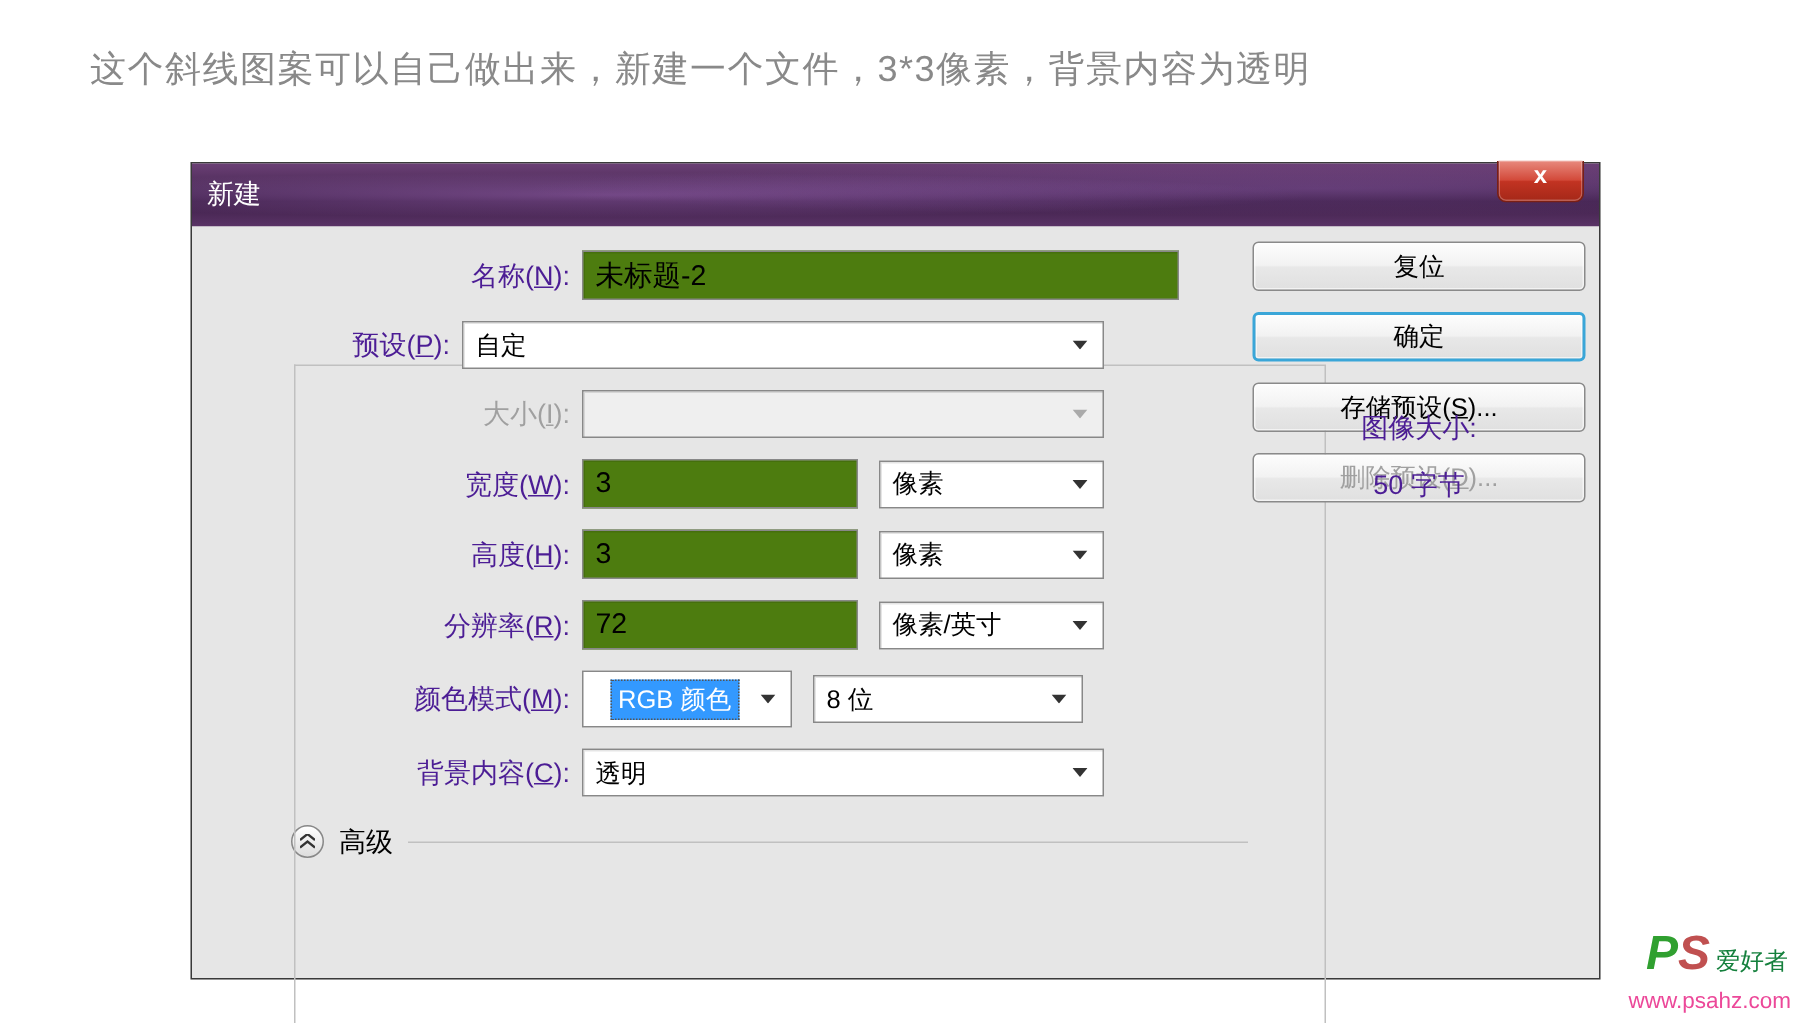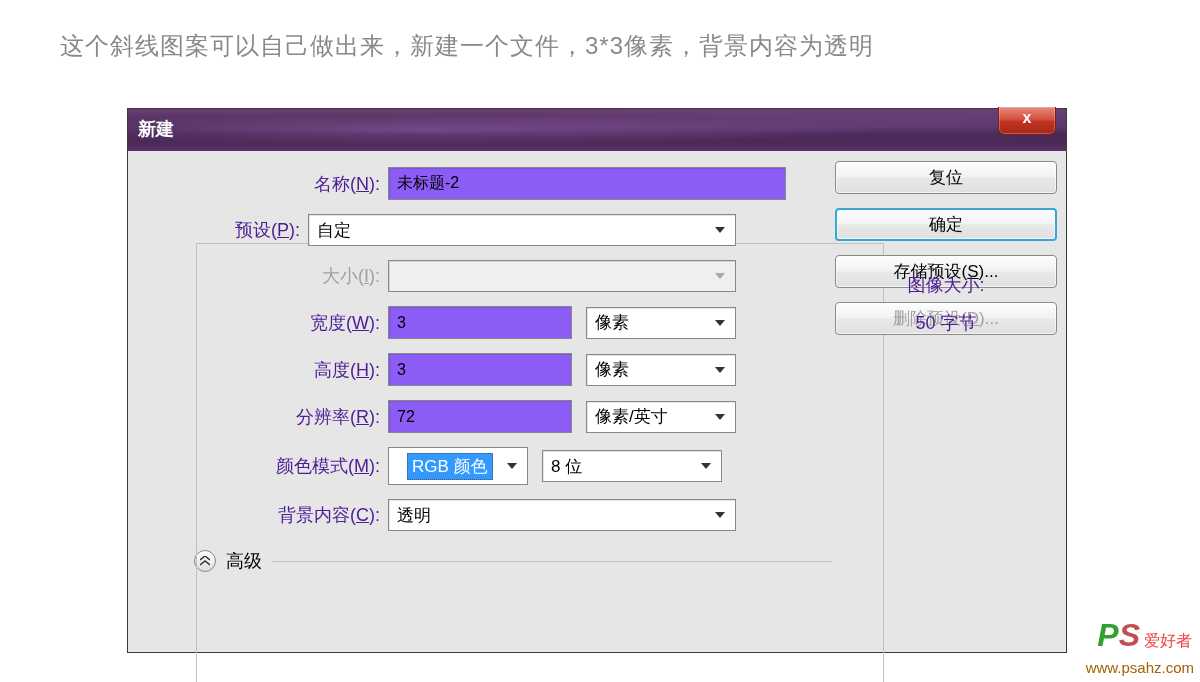--- a/index.html
+++ b/index.html
@@ -1,28 +1,28 @@
 <!DOCTYPE html>
 <html><head>
 <meta charset="utf-8">
 <style>
 * { box-sizing: border-box; margin: 0; padding: 0; }
 body { width: 1200px; height: 682px; background: #fff; font-family: "Microsoft YaHei", SimSun, Arial, sans-serif; position: relative; overflow: hidden; }
 .caption { position: absolute; left: 60px; top: 30px; font-size: 24px; color: #898989; letter-spacing: 1px; }
 .dialog-wrap { position: absolute; left: 127px; top: 108px; width: 940px; height: 545px; background: #e6e6e6; border: 1px solid #3a3a3a; }
 .titlebar { height: 42px; background: linear-gradient(180deg, #6b3f75 0%, #4a2a56 40%, #3d1f48 60%, #5a3366 100%); position: relative; color: #fff; }
 .titlebar::before { content:""; position:absolute; inset:0; background: radial-gradient(ellipse at 30% 50%, rgba(220,150,255,0.3) 0%, transparent 50%), radial-gradient(ellipse at 80% 40%, rgba(180,120,220,0.25) 0%, transparent 50%); pointer-events:none; }
-.title-text { position: absolute; left: 10px; top: 8px; font-size: 18px; color: #fff; font-weight: bold; }
+.title-text { position: absolute; left: 10px; top: 8px; font-size: 18px; color: #fff; }
 .close-btn { position: absolute; right: 10px; top: -2px; width: 58px; height: 28px; background: linear-gradient(180deg, #e88a7f 0%, #d34a3a 48%, #c23322 52%, #a52818 100%); border: 1px solid #7a1f15; border-top: none; border-bottom-left-radius: 6px; border-bottom-right-radius: 6px; color: #fff; font-size: 16px; text-align:center; line-height:22px; font-weight:bold; box-shadow: inset 0 0 0 1px rgba(255,255,255,0.25); }
 .dialog-body { position: absolute; top: 42px; left: 0; right: 0; bottom: 0; background: #e6e6e6; }
 .row { display: flex; align-items: center; margin-bottom: 14px; }
 .label { width: 220px; text-align: right; font-size: 18px; color: #4c1d95; padding-right: 8px; }
 .label.disabled { color: #a0a0a0; }
 .field { display: flex; align-items: center; gap: 14px; }
-.text-input { height: 33px; border: 1px solid #888; background: #8b5cf6; font-size: 16px; padding: 0 8px; box-shadow: inset 1px 1px 0 rgba(0,0,0,0.1); }
+.text-input { height: 33px; border: 1px solid #888; background: #4d7c0f; font-size: 19px; padding: 0 8px; box-shadow: inset 1px 1px 0 rgba(0,0,0,0.1); }
 .name-input { width: 398px; }
 .num-input { width: 184px; }
 .select-input { width: 428px; height: 32px; border: 1px solid #888; background: #fff; font-size: 17px; padding-left: 8px; position: relative; box-shadow: inset 1px 1px 0 rgba(0,0,0,0.1); display:flex; align-items:center; }
 .select-input.disabled { background: #efefef; color: #a0a0a0; }
 .select-input.small { width: 180px; }
 .dd-arrow { position: absolute; right: 0; top: 0; width: 30px; height: 100%; display: flex; align-items: center; justify-content: center; }
 .dd-arrow svg { width: 10px; height: 6px; }
 .fieldset-border { position: absolute; border: 1px solid #c0c0c0; border-bottom: none; border-right: none; left: 28px; top: 76px; width: 688px; height: 465px; }
 .fieldset-border-r { position: absolute; border-right: 1px solid #c0c0c0; right: 0; top: 0; width: 1px; height: 100%; }
 .form-area { position: absolute; left: 40px; top: 16px; width: 700px; }
@@ -31,25 +31,25 @@
 .win-btn.default { border: 2px solid #3aa6d8; line-height: 29px; }
 .win-btn.disabled { color: #a0a0a0; }
 .img-info { position: absolute; bottom: 14px; left: 0; width: 222px; text-align: center; font-size: 18px; color: #4c1d95; }
 .img-info .label-line { margin-bottom: 14px; }
 .hr { background:#c0c0c0; height:1px; flex:1; margin-left:10px; }
 .advanced-row { display:flex; align-items:center; margin-top:18px; margin-left:26px; }
 .adv-toggle { width:22px; height:22px; border:1px solid #888; border-radius:50%; background: linear-gradient(180deg,#fff,#ddd); display:flex; align-items:center; justify-content:center; margin-right:10px; }
 .adv-toggle svg { width:10px; height:10px; }
 .color-mode-sel { width:140px; height:32px; border:1px solid #888; background:#fff; padding:18px; display:flex; align-items:center; position:relative; }
 .color-mode-sel .sel-text { background:#3399ff; color:#fff; padding:1px 4px; border:1px dotted #555; font-size:17px; }
-.watermark { position:absolute; right:6px; bottom:6px; font-size:15px; color:#a16207; }
+.watermark { position:absolute; right:6px; bottom:6px; font-size:15px; color:#ec4899; }
 .ps-logo { position:absolute; right:8px; bottom:28px; }
 .ps-logo .p { font-size:32px; font-weight:bold; color:#30a030; font-style:italic; }
 .ps-logo .s { font-size:32px; font-weight:bold; color:#c05050; font-style:italic; }
-.ps-logo .txt { font-size:16px; color:#ef4444; margin-left:4px; }
+.ps-logo .txt { font-size:16px; color:#15803d; margin-left:4px; }
 u { text-decoration: underline; }
 </style>
 </head>
 <body>
 
 <div class="caption">这个斜线图案可以自己做出来，新建一个文件，3*3像素，背景内容为透明</div>
 
 <div class="dialog-wrap">
   <div class="titlebar">
     <span class="title-text">新建</span>

